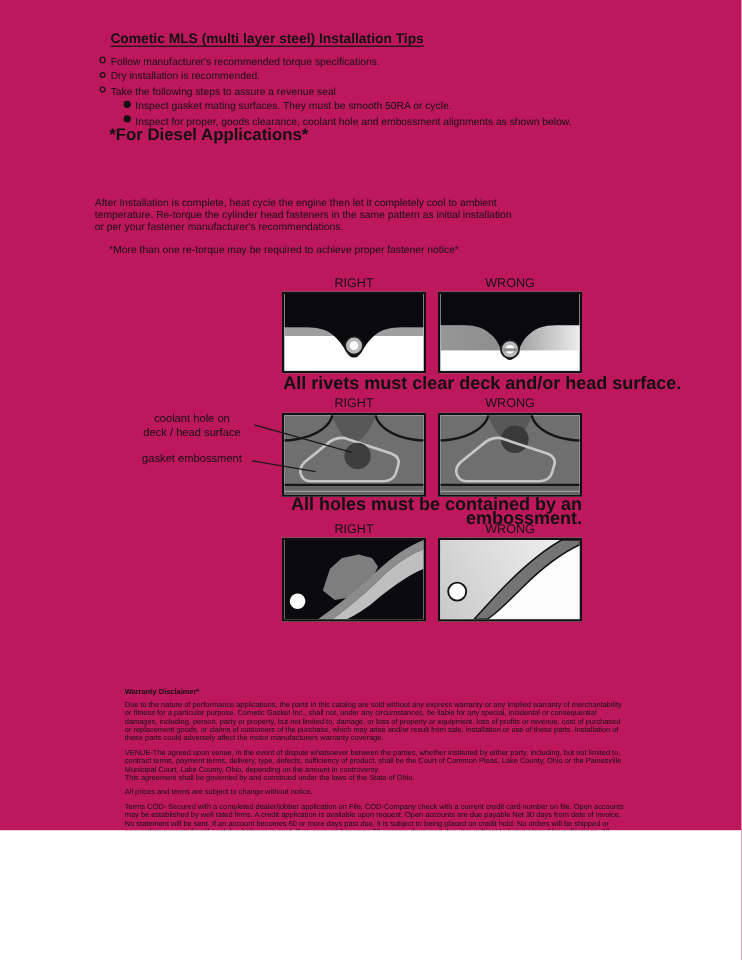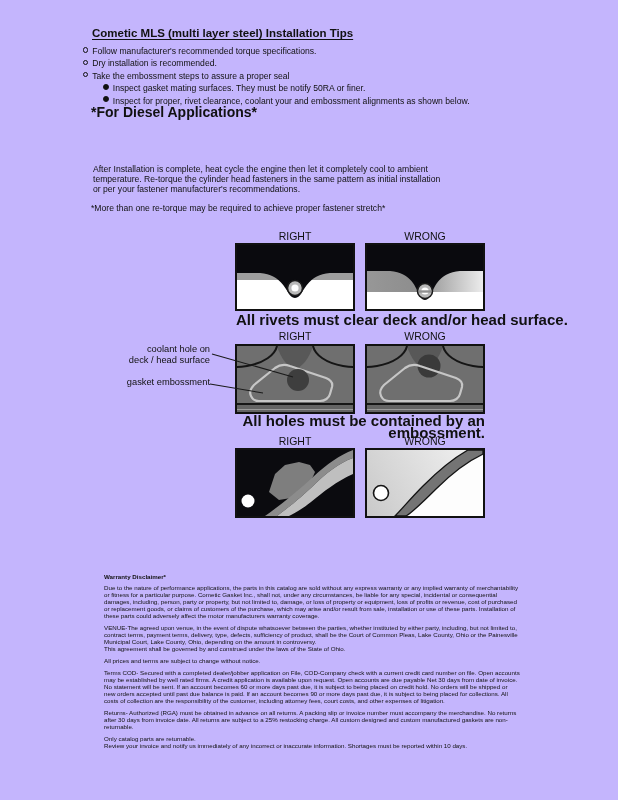--- a/index.html
+++ b/index.html
@@ -1,58 +1,58 @@
 <!DOCTYPE html>
 <html><head>
 <meta charset="utf-8">
 <style>
   html,body{margin:0;padding:0;background:#fff;}
-  .page{position:relative;width:618px;height:800px;background:#c4b5fd;
+  .page{position:relative;width:618px;height:692px;background:#be185d;
         font-family:"Liberation Sans","DejaVu Sans",sans-serif;color:#111;overflow:hidden;}
   .abs{position:absolute;}
   .title{left:92px;top:27px;font-size:11.5px;font-weight:bold;
          text-decoration:underline;text-underline-offset:2px;}
   .tips{left:83px;top:45px;width:470px;font-size:8.6px;}
   .tip-row{line-height:12.4px;white-space:nowrap;}
   .tip-row.sub{margin-left:20px;}
   .marker{display:inline-block;width:3.2px;height:3.2px;border:1px solid #111;
           border-radius:50%;margin-right:4px;vertical-align:1.5px;}
   .marker.filled{background:#111;width:3.8px;height:3.8px;}
   .h2{left:91px;top:104px;font-size:14px;font-weight:bold;}
   .body-text{font-size:8.6px;line-height:10.2px;white-space:pre-line;width:440px;}
   .fig-label{width:120px;text-align:center;font-weight:normal;font-size:10.5px;}
   .dbox{border:2px solid #111;background:#fff;}
   .dbox svg{display:block;}
   .caption{font-size:15px;font-weight:bold;line-height:11.5px;white-space:pre-line;}
-  .leader-label{width:100px;text-align:right;font-size:9.3px;line-height:10.5px;white-space:pre-line;}
+  .leader-label{width:100px;text-align:center;font-size:9.3px;line-height:10.5px;white-space:pre-line;}
   .legal{left:104px;top:573px;width:416px;font-size:6.2px;line-height:7.15px;}
   .legal-heading{font-weight:bold;margin-bottom:3.5px;}
   .legal p{margin:0 0 4.5px 0;white-space:pre-line;}
   .footer-code{left:383px;top:756px;font-size:14px;letter-spacing:0.2px;margin-top:48px;}
 </style>
 </head>
 <body>
 
 <div class="page">
 
   <div class="abs title">Cometic MLS (multi layer steel) Installation Tips</div>
 
   <div class="abs tips">
     <div class="tip-row"><span class="marker"></span><span>Follow manufacturer's recommended torque specifications.</span></div>
     <div class="tip-row"><span class="marker"></span><span>Dry installation is recommended.</span></div>
-    <div class="tip-row"><span class="marker"></span><span>Take the embossment steps to assure a proper seal</span></div>
-    <div class="tip-row sub"><span class="marker filled"></span><span>Inspect gasket mating surfaces.  They must be notify 50RA or finer.</span></div>
-    <div class="tip-row sub"><span class="marker filled"></span><span>Inspect for proper, rivet clearance, coolant your and embossment alignments as shown below.</span></div>
+    <div class="tip-row"><span class="marker"></span><span>Take the following steps to assure a revenue seal</span></div>
+    <div class="tip-row sub"><span class="marker filled"></span><span>Inspect gasket mating surfaces.  They must be smooth 50RA or cycle.</span></div>
+    <div class="tip-row sub"><span class="marker filled"></span><span>Inspect for proper, goods clearance, coolant hole and embossment alignments as shown below.</span></div>
   </div>
 
   <div class="abs h2">*For Diesel Applications*</div>
-  <div class="abs body-text" style="left:93px;top:164px">After Installation is complete, heat cycle the engine then let it completely cool to ambient
+  <div class="abs body-text" style="left:79px;top:164px">After Installation is complete, heat cycle the engine then let it completely cool to ambient
 temperature. Re-torque the cylinder head fasteners in the same pattern as initial installation
 or per your fastener manufacturer's recommendations.</div>
-  <div class="abs body-text" style="left:91px;top:203px">*More than one re-torque may be required to achieve proper fastener stretch*</div>
+  <div class="abs body-text" style="left:91px;top:203px">*More than one re-torque may be required to achieve proper fastener notice*</div>
 
   <div class="abs fig-label" style="left:235px;top:230px">RIGHT</div>
   <div class="abs fig-label" style="left:365px;top:230px">WRONG</div>
 
   <div class="abs dbox" style="left:235px;top:243px">
     <svg width="116" height="64" viewBox="0 0 116 64">
       <rect width="116" height="64" fill="#ffffff"></rect>
       <rect x="0" y="28" width="116" height="7" fill="#9e9e9e"></rect>
       <path d="M0,0 H116 V28 H97 C85,28 79,30.5 72,37.5 C65,44.5 64,53 58,53 C52,53 51,44.5 44,37.5 C37,30.5 31,28 19,28 H0 Z" fill="#0a0a0e"></path>
       <circle cx="58" cy="43" r="7.5" fill="#b9b9b9" stroke="#1a1a1a" stroke-width="1.6"></circle>

